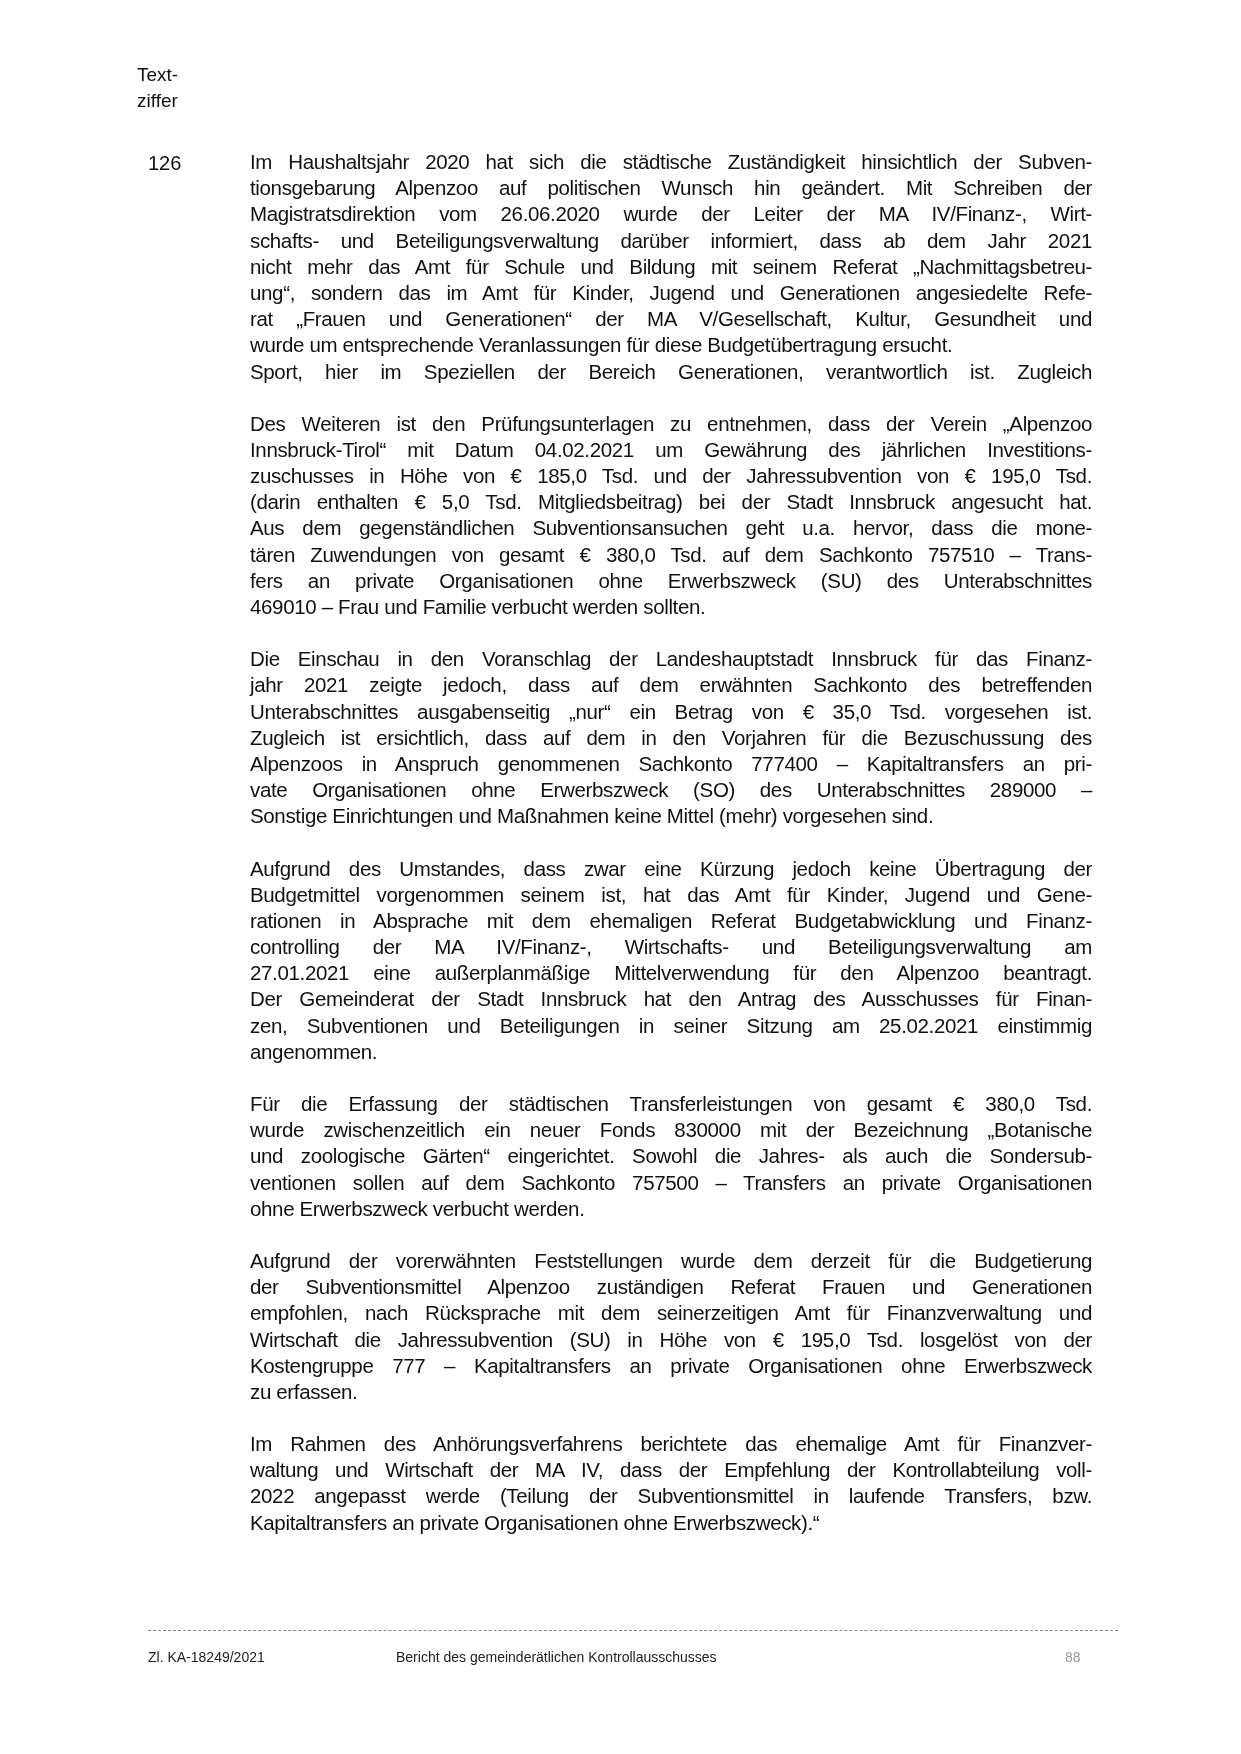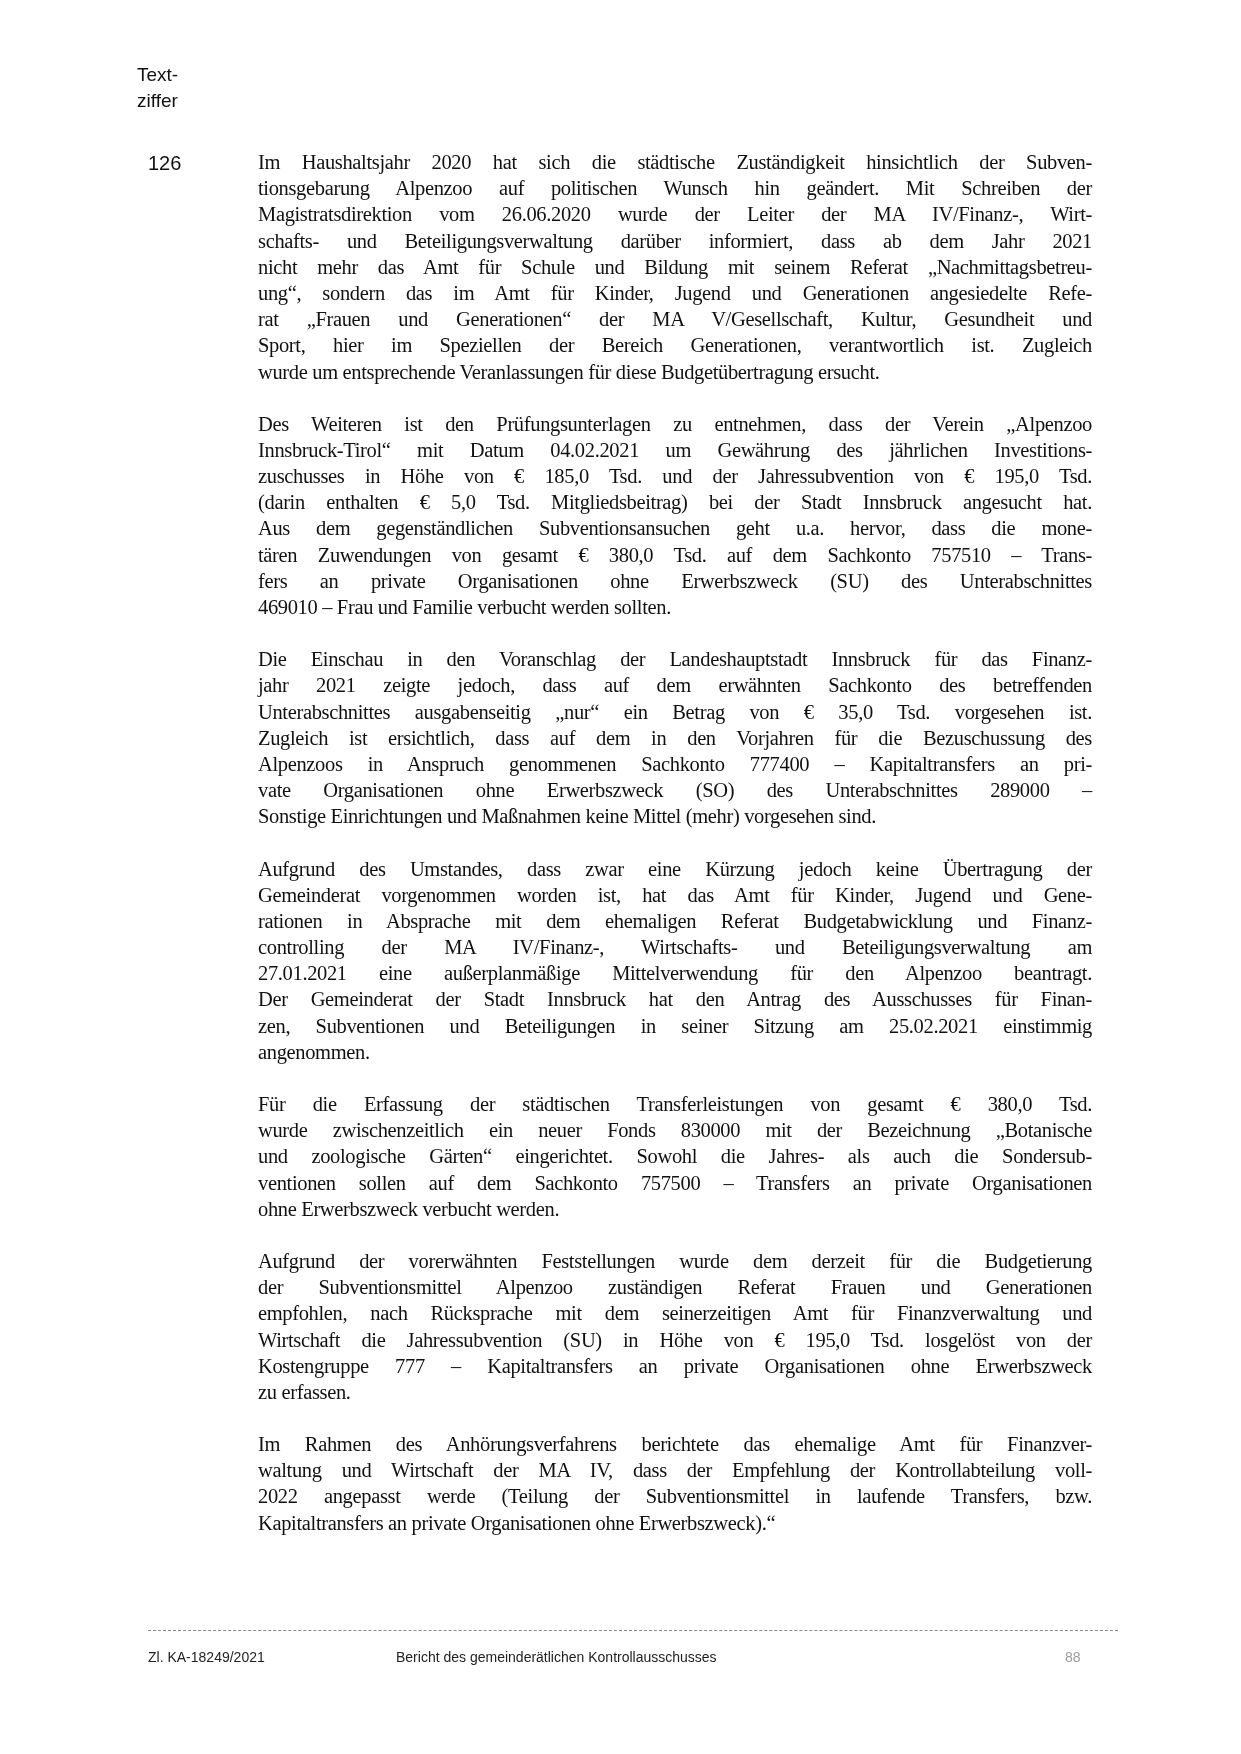--- a/index.html
+++ b/index.html
@@ -1,21 +1,21 @@
 <!DOCTYPE html>
 <html><head>
 <meta charset="utf-8">
 <style>
   html, body { margin: 0; padding: 0; background: #ffffff; }
   body { width: 1241px; height: 1754px; position: relative; overflow: hidden;
          font-family: "Liberation Sans", sans-serif; color: #111111; }
   .margin-label { position: absolute; left: 137px; top: 62px; font-size: 19px; line-height: 26px; }
   .tz-number { position: absolute; left: 148px; top: 150px; font-size: 20px; line-height: 26px; }
   .body-col { position: absolute; left: 250px; top: 149px; width: 842px; }
-  .para { font-size: 20.5px; line-height: 26.2px; margin: 0 0 26px 8px; letter-spacing: -0.35px; font-family: Liberation Serif, serif; }
+  .para { font-size: 20.5px; line-height: 26.2px; margin: 0 0 26px 0; letter-spacing: -0.35px; }
   .line { display: block; text-align: justify; text-align-last: justify; white-space: nowrap; height: 26.2px; overflow: visible; }
   .line.last { text-align-last: left; }
   .footer-rule { position: absolute; left: 148px; top: 1630px; width: 970px; height: 0; border-top: 1.5px dashed #8a8a8a; }
   .footer { position: absolute; top: 1645px; font-size: 14px; line-height: 24px; color: #222; text-align: center; }
   .footer.ref { left: 148px; }
   .footer.title { left: 396px; }
   .footer.page { left: 1065px; color: #9a9a9a; }
 </style>
 </head>
 <body>
@@ -29,22 +29,22 @@
 
 <div class="body-col" id="body-col">
     <p class="para">
       <span class="line">Im Haushaltsjahr 2020 hat sich die städtische Zuständigkeit hinsichtlich der Subven-</span>
       <span class="line">tionsgebarung Alpenzoo auf politischen Wunsch hin geändert. Mit Schreiben der</span>
       <span class="line">Magistratsdirektion vom 26.06.2020 wurde der Leiter der MA IV/Finanz-, Wirt-</span>
       <span class="line">schafts- und Beteiligungsverwaltung darüber informiert, dass ab dem Jahr 2021</span>
       <span class="line">nicht mehr das Amt für Schule und Bildung mit seinem Referat „Nachmittagsbetreu-</span>
       <span class="line">ung“, sondern das im Amt für Kinder, Jugend und Generationen angesiedelte Refe-</span>
       <span class="line">rat „Frauen und Generationen“ der MA V/Gesellschaft, Kultur, Gesundheit und</span>
+      <span class="line last">wurde um entsprechende Veranlassungen für diese Budgetübertragung ersucht.</span>
       <span class="line">Sport, hier im Speziellen der Bereich Generationen, verantwortlich ist. Zugleich</span>
-      <span class="line last">wurde um entsprechende Veranlassungen für diese Budgetübertragung ersucht.</span>
     </p>
     <p class="para">
       <span class="line">Des Weiteren ist den Prüfungsunterlagen zu entnehmen, dass der Verein „Alpenzoo</span>
       <span class="line">Innsbruck-Tirol“ mit Datum 04.02.2021 um Gewährung des jährlichen Investitions-</span>
       <span class="line">zuschusses in Höhe von € 185,0 Tsd. und der Jahressubvention von € 195,0 Tsd.</span>
       <span class="line">(darin enthalten € 5,0 Tsd. Mitgliedsbeitrag) bei der Stadt Innsbruck angesucht hat.</span>
       <span class="line">Aus dem gegenständlichen Subventionsansuchen geht u.a. hervor, dass die mone-</span>
       <span class="line">tären Zuwendungen von gesamt € 380,0 Tsd. auf dem Sachkonto 757510 – Trans-</span>
       <span class="line">fers an private Organisationen ohne Erwerbszweck (SU) des Unterabschnittes</span>
       <span class="line last">469010 – Frau und Familie verbucht werden sollten.</span>
@@ -53,21 +53,21 @@
       <span class="line">Die Einschau in den Voranschlag der Landeshauptstadt Innsbruck für das Finanz-</span>
       <span class="line">jahr 2021 zeigte jedoch, dass auf dem erwähnten Sachkonto des betreffenden</span>
       <span class="line">Unterabschnittes ausgabenseitig „nur“ ein Betrag von € 35,0 Tsd. vorgesehen ist.</span>
       <span class="line">Zugleich ist ersichtlich, dass auf dem in den Vorjahren für die Bezuschussung des</span>
       <span class="line">Alpenzoos in Anspruch genommenen Sachkonto 777400 – Kapitaltransfers an pri-</span>
       <span class="line">vate Organisationen ohne Erwerbszweck (SO) des Unterabschnittes 289000 –</span>
       <span class="line last">Sonstige Einrichtungen und Maßnahmen keine Mittel (mehr) vorgesehen sind.</span>
     </p>
     <p class="para">
       <span class="line">Aufgrund des Umstandes, dass zwar eine Kürzung jedoch keine Übertragung der</span>
-      <span class="line">Gemeinderat vorgenommen worden ist, hat das Amt für Kinder, Jugend und Gene-</span>
+      <span class="line">Budgetmittel vorgenommen seinem ist, hat das Amt für Kinder, Jugend und Gene-</span>
       <span class="line">rationen in Absprache mit dem ehemaligen Referat Budgetabwicklung und Finanz-</span>
       <span class="line">controlling der MA IV/Finanz-, Wirtschafts- und Beteiligungsverwaltung am</span>
       <span class="line">27.01.2021 eine außerplanmäßige Mittelverwendung für den Alpenzoo beantragt.</span>
       <span class="line">Der Gemeinderat der Stadt Innsbruck hat den Antrag des Ausschusses für Finan-</span>
       <span class="line">zen, Subventionen und Beteiligungen in seiner Sitzung am 25.02.2021 einstimmig</span>
       <span class="line last">angenommen.</span>
     </p>
     <p class="para">
       <span class="line">Für die Erfassung der städtischen Transferleistungen von gesamt € 380,0 Tsd.</span>
       <span class="line">wurde zwischenzeitlich ein neuer Fonds 830000 mit der Bezeichnung „Botanische</span>

